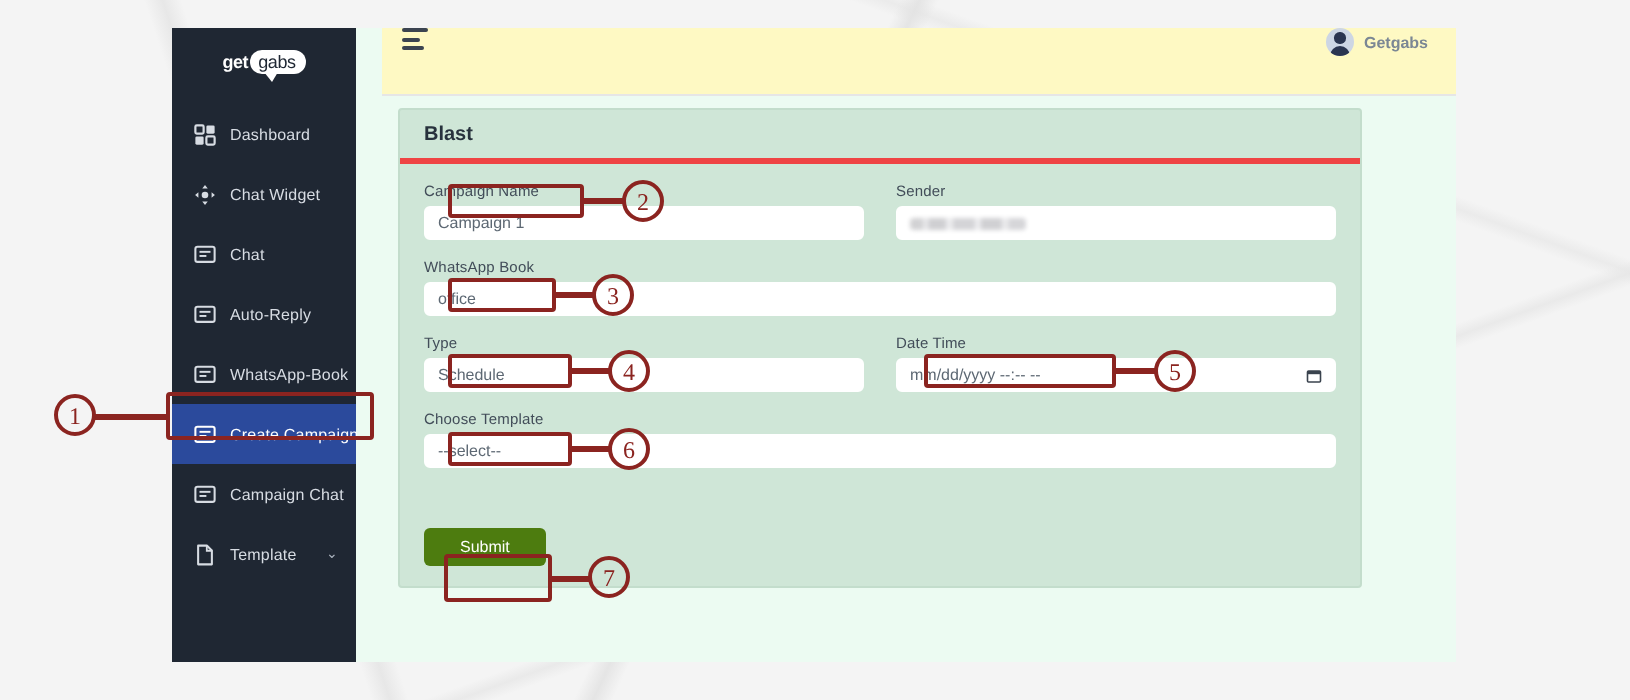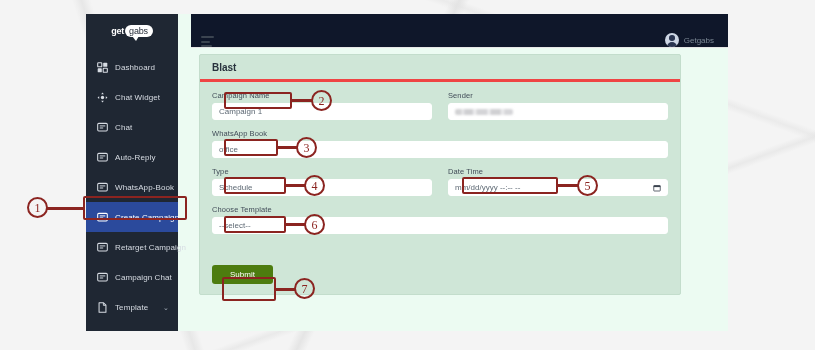--- a/index.html
+++ b/index.html
@@ -86,24 +86,25 @@
     font-size: 7px; color: #aab2bd; line-height: 1;
   }
 
   
   .content {
     position: absolute; left: 105px; top: 0;
     width: 537px; height: 317px;
     background: #ecfbf2;
   }
   .topbar {
-    height: 34px; background: #0f172a;
+    height: 34px; background: #fef9c3;
     border-bottom: 1px solid #e6e6e6;
-    display: flex; align-items: flex-end;
+    display: flex; align-items: flex-start;
     padding: 0 14px 0 10px;
+    font-weight: bold;
   }
   .hamburger { width: 13px; display: flex; flex-direction: column; gap: 2.5px; }
   .hamburger span { display: block; height: 2px; background: #3b4450; border-radius: 1px; }
   .hamburger span:nth-child(1) { width: 13px; }
   .hamburger span:nth-child(2) { width: 9px; }
   .hamburger span:nth-child(3) { width: 11px; }
   .user {
     margin-left: auto;
     display: flex; align-items: center; gap: 5px;
   }
@@ -269,28 +270,20 @@
 
       <div class="nav-item active">
         <svg class="nav-ic" viewBox="0 0 16 16">
           <rect x="1" y="2" width="14" height="11" rx="1.6" fill="none" stroke="#ffffff" stroke-width="1.5"></rect>
           <rect x="4" y="5" width="8" height="1.4" fill="#ffffff"></rect>
           <rect x="4" y="8" width="5" height="1.4" fill="#ffffff"></rect>
         </svg>
         <span>Create Campaign</span>
       </div>
 
-      <div class="nav-item">
-        <svg class="nav-ic" viewBox="0 0 16 16">
-          <rect x="1" y="2" width="14" height="11" rx="1.6" fill="none" stroke="#d7dce3" stroke-width="1.5"></rect>
-          <rect x="4" y="5" width="8" height="1.4" fill="#d7dce3"></rect>
-          <rect x="4" y="8" width="5" height="1.4" fill="#d7dce3"></rect>
-        </svg>
-        <span>Retarget Campaign</span>
-      </div>
 
       <div class="nav-item">
         <svg class="nav-ic" viewBox="0 0 16 16">
           <rect x="1" y="2" width="14" height="11" rx="1.6" fill="none" stroke="#d7dce3" stroke-width="1.5"></rect>
           <rect x="4" y="5" width="8" height="1.4" fill="#d7dce3"></rect>
           <rect x="4" y="8" width="5" height="1.4" fill="#d7dce3"></rect>
         </svg>
         <span>Campaign Chat</span>
       </div>
 

